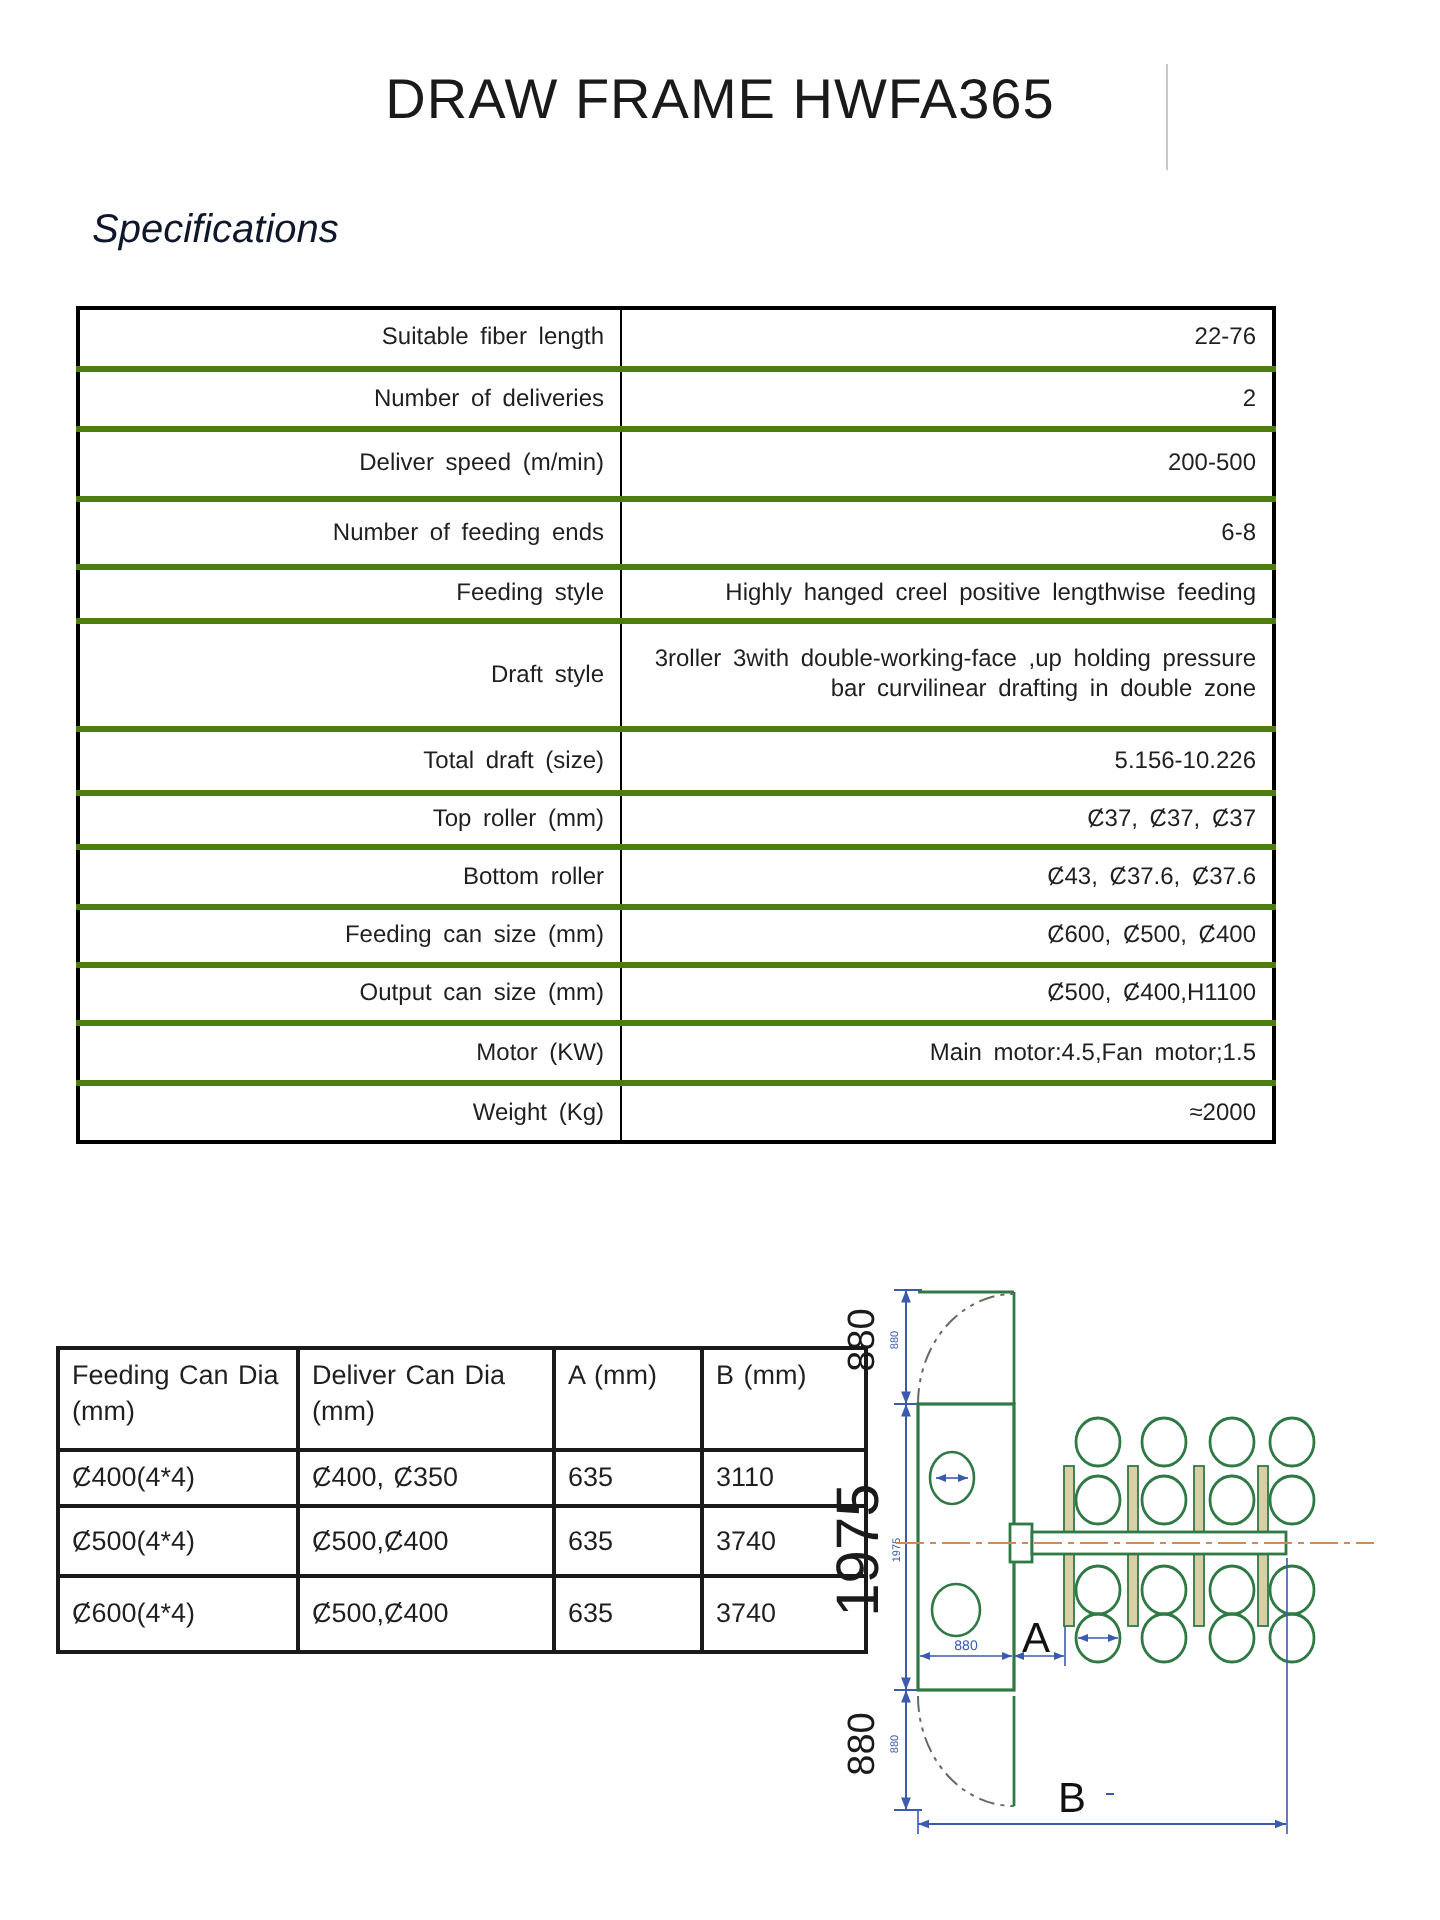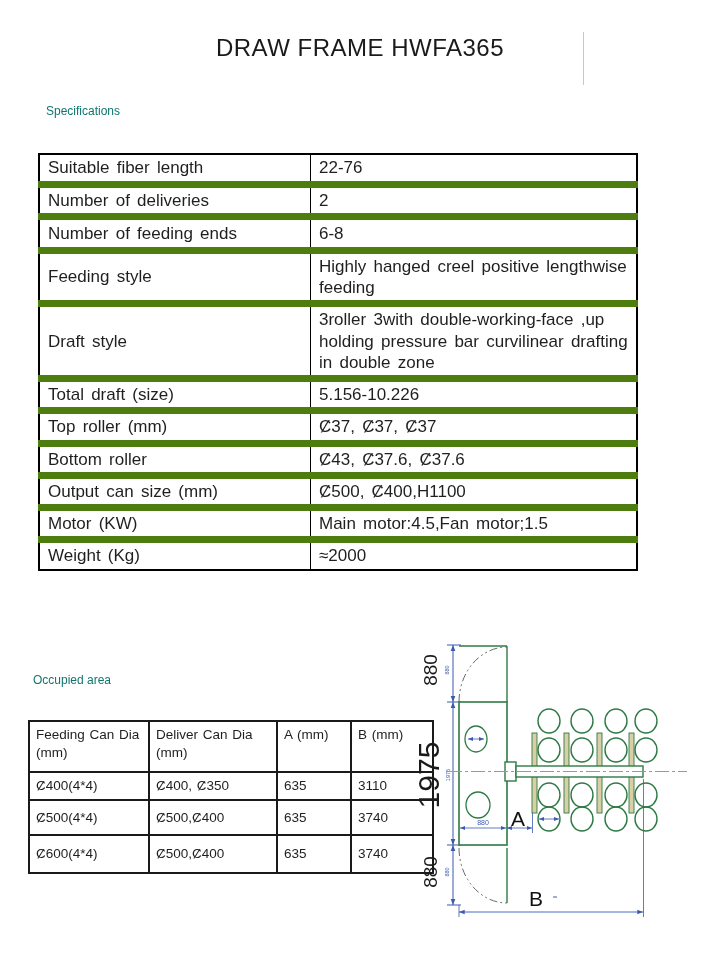--- a/index.html
+++ b/index.html
@@ -1,36 +1,36 @@
 <!DOCTYPE html>
 <html><head>
 <meta charset="utf-8">
 <style>
   html,body { margin:0; padding:0; background:#fff; }
   .page { position:relative; width:720px; height:960px; background:#ffffff;
           font-family:"Liberation Sans", sans-serif; color:#1c1c1c; overflow:hidden; }
 
   .title { position:absolute; top:34px; left:0; width:720px; text-align:center;
-           font-size:24px; font-weight:500; letter-spacing:0.5px; color:#1a1a1a; }
+           font-size:28px; font-weight:500; letter-spacing:0.5px; color:#1a1a1a; }
   .title-rule { position:absolute; left:583px; top:32px; width:1px; height:53px; background:#c9c9c9; }
 
-  .h2 { position:absolute; font-size:12px; font-weight:500; color:#0f766e; }
+  .h2 { position:absolute; font-size:20px; font-weight:500; color:#0f172a;font-style:italic; }
   .h2.spec { left:46px; top:104px; }
   .h2.occ  { left:33px; top:673px;text-align:right; }
 
   table { border-collapse:collapse; table-layout:fixed; background:#fff; }
 
   .spec-table { position:absolute; left:38px; top:153px; width:600px;
-                border:2px solid #000; font-size:17px; word-spacing:2.5px; }
-  .spec-table td { border-top:7px solid #4d7c0f; vertical-align:middle;
+                border:2px solid #000; font-size:12px; word-spacing:2.5px;text-align:right; }
+  .spec-table td { border-top:3px solid #4d7c0f; vertical-align:middle;
                    padding:2px 8px; line-height:1.25; color:#1f1f1f; }
   .spec-table tr:first-child td { border-top:none; }
   .spec-table td.lbl { width:254px; border-right:1px solid #000; }
 
-  .occ-table { position:absolute; left:28px; top:720px; width:380px;
+  .occ-table { position:absolute; left:28px; top:673px; width:380px;
                border:2px solid #000; font-size:13.5px; word-spacing:1px; }
   .occ-table th, .occ-table td { border:2px solid #1a1a1a; padding:4px 6px;
                text-align:left; font-weight:400; color:#1f1f1f; line-height:1.3; }
   .occ-table th { vertical-align:top; }
   .occ-table td { vertical-align:middle;margin-left:12px; }
   .c1 { width:106px; } .c2 { width:114px; } .c3 { width:60px; } .c4 { width:68px; }
 
   .diagram { position:absolute; left:415px; top:635px; width:295px; height:295px; }
 </style>
 </head>
@@ -46,20 +46,24 @@
   <table class="spec-table">
     <tbody>
         <tr style="height:30px">
           <td class="lbl">Suitable fiber length</td>
           <td>22-76</td>
         </tr>
     <tr style="height:30px">
           <td class="lbl">Number of deliveries</td>
           <td>2</td>
         </tr>
+    <tr style="height:35px">
+          <td class="lbl">Deliver speed (m/min)</td>
+          <td>200-500</td>
+        </tr>
     <tr style="height:34px">
           <td class="lbl">Number of feeding ends</td>
           <td>6-8</td>
         </tr>
     <tr style="height:27px">
           <td class="lbl">Feeding style</td>
           <td>Highly hanged creel positive lengthwise feeding</td>
         </tr>
     <tr style="height:54px">
           <td class="lbl">Draft style</td>
@@ -69,20 +73,24 @@
           <td class="lbl">Total draft (size)</td>
           <td>5.156-10.226</td>
         </tr>
     <tr style="height:27px">
           <td class="lbl">Top roller (mm)</td>
           <td>Ȼ37, Ȼ37, Ȼ37</td>
         </tr>
     <tr style="height:30px">
           <td class="lbl">Bottom roller</td>
           <td>Ȼ43, Ȼ37.6, Ȼ37.6</td>
+        </tr>
+    <tr style="height:29px">
+          <td class="lbl">Feeding can size (mm)</td>
+          <td>Ȼ600, Ȼ500, Ȼ400</td>
         </tr>
     <tr style="height:29px">
           <td class="lbl">Output can size (mm)</td>
           <td>Ȼ500, Ȼ400,H1100</td>
         </tr>
     <tr style="height:30px">
           <td class="lbl">Motor (KW)</td>
           <td>Main motor:4.5,Fan motor;1.5</td>
         </tr>
     <tr style="height:30px">

